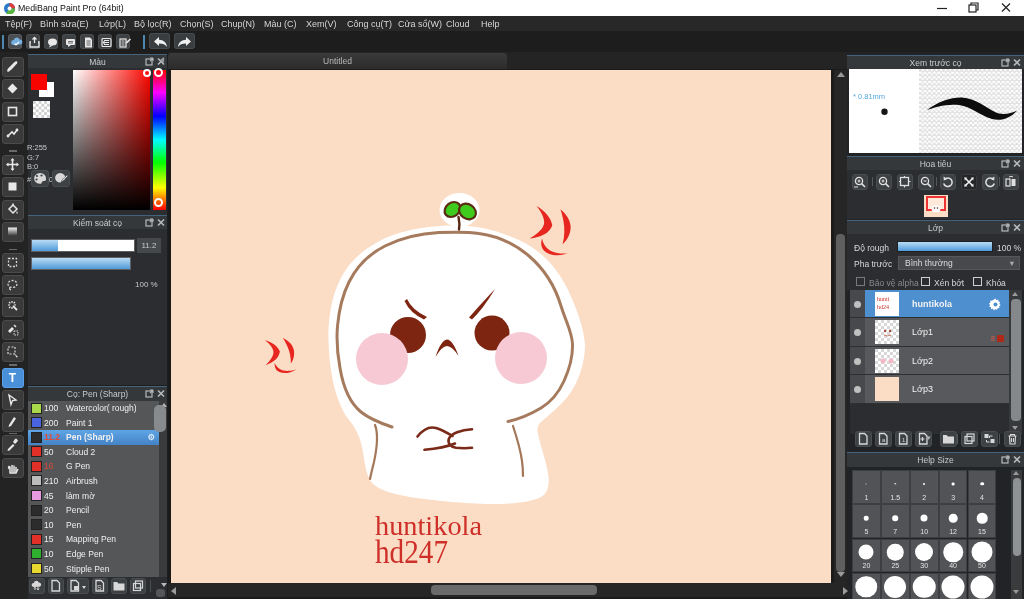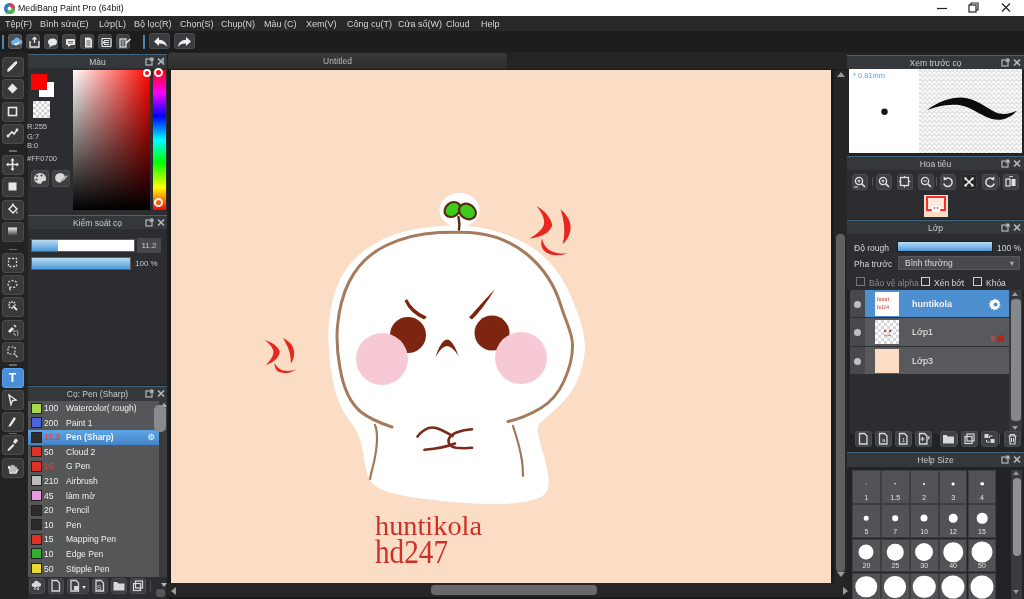--- a/index.html
+++ b/index.html
@@ -35,21 +35,21 @@
 .panel-h { position:absolute; background:#35383b; border-top:1px solid #44647e;
   color:#c9ccce; font-size:8.5px; text-align:center; }
 .panel-h .tt { position:relative; top:2px; }
 .panel-b { position:absolute; background:#2b2d30; }
 
 
 #sw-red { left:31px; top:74px; width:16px; height:16px; background:#f80400; z-index:3;}
 #sw-white { left:39px; top:82px; width:15px; height:15px; background:#fff; z-index:2;}
 #sw-trans { left:33px; top:101px; width:17px; height:17px;
   background:conic-gradient(#fff 0 25%, #cfcfcf 0 50%, #fff 0 75%, #cfcfcf 0) 0 0/5.6px 5.6px; }
-.ctxt { position:absolute; font-size:7.5px; color:#c8c8c8; }
+.ctxt { position:absolute; font-size:7.5px; color:#c8c8c8;margin-top:21px; }
 .cbtn { position:absolute; width:18px; height:17px; background:#3e4144;
   border:1px solid #4a4d50; border-radius:3px; }
 #svsq { left:73px; top:70px; width:77px; height:140px;
   background:linear-gradient(to bottom, rgba(0,0,0,0), #000),
              linear-gradient(to right, #fff, #ff0700); }
 #huebar { left:153px; top:70px; width:13px; height:140px;
   background:linear-gradient(to bottom,#f00 0%,#f0f 16%,#00f 33%,#0ff 50%,#0f0 66%,#ff0 84%,#f00 100%); }
 .ring { position:absolute; border:2px solid #fff; border-radius:50%; }
 
 
@@ -529,20 +529,29 @@
         <div class="gut"></div>
         <div class="dot"></div>
       <div class="th chk"><svg width="24" height="24">
             <circle cx="10" cy="11" r="1.2" fill="#a5483a"></circle>
             <circle cx="15" cy="11" r="1.2" fill="#a5483a"></circle>
             <path d="M9,15 q3,2 7,0" stroke="#c97a6a" fill="none" stroke-width="1"></path>
           </svg></div>
         <div class="nm">Lớp1</div>
       <div style="position:absolute;right:14px;top:17px;font-size:7px;color:#e05a4a">8</div>
       <div style="position:absolute;right:5px;top:17px;width:7px;height:7px;background:#b02818;border-radius:1px"></div>
+      </div>
+    <div class="lrow">
+        <div class="gut"></div>
+        <div class="dot"></div>
+      <div class="th chk"><svg width="24" height="24">
+            <circle cx="8" cy="12" r="2.5" fill="#f3b8c4"></circle>
+            <circle cx="16" cy="12" r="2.5" fill="#f3b8c4"></circle>
+          </svg></div>
+        <div class="nm">Lớp2</div>
       </div>
     <div class="lrow">
         <div class="gut"></div>
         <div class="dot"></div>
       <div class="th" style="background:#fbdcc5"></div>
         <div class="nm">Lớp3</div>
       </div>
   </div>
   <div class="abs" id="lay-scroll"></div>
   <div class="abs" style="left:1010.5px;top:299px;width:10px;height:122px;background:#85888b;border-radius:4px"></div>

